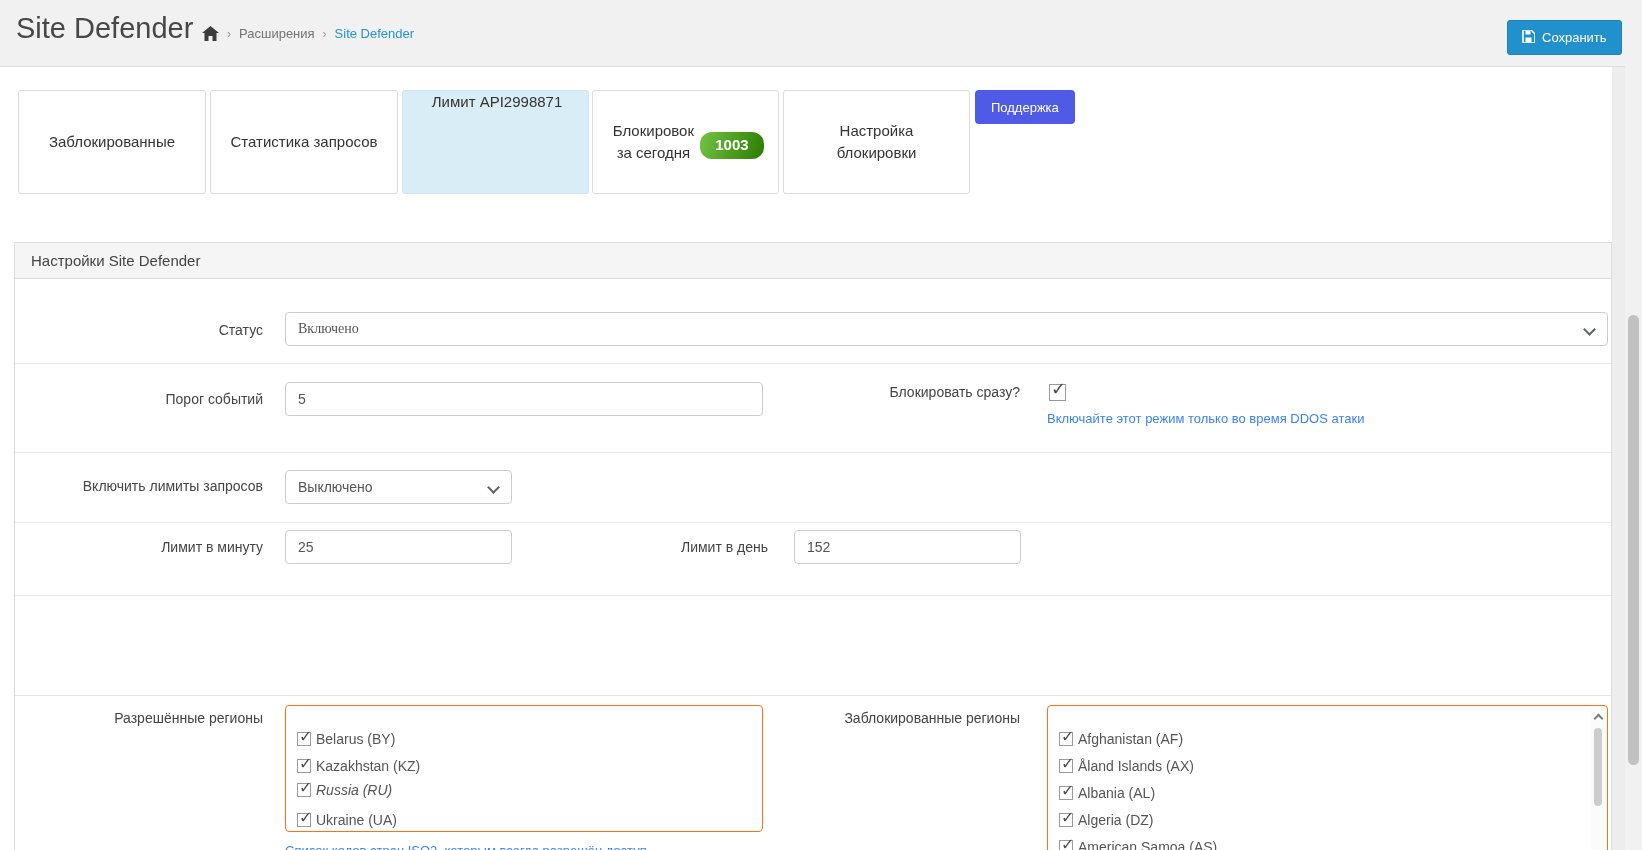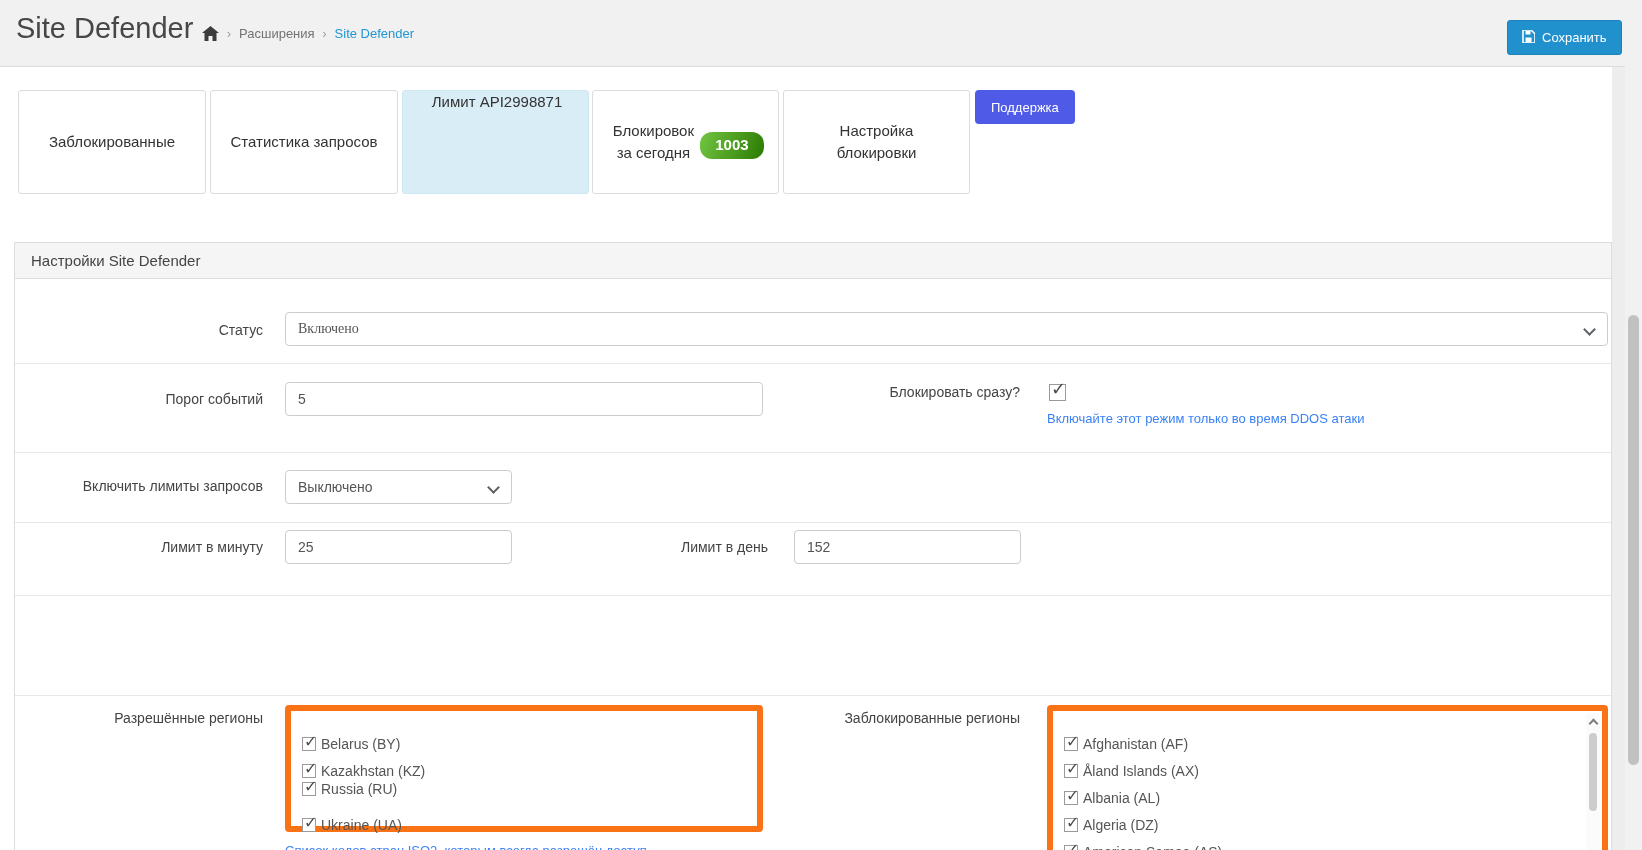--- a/index.html
+++ b/index.html
@@ -49,21 +49,21 @@
 
   .cb{position:relative;display:inline-block;width:14px;height:14px;border:1px solid #9a9a9a;
       background:#fff;box-sizing:border-box;cursor:pointer;}
   .cb.big{width:17px;height:17px;}
   .cb.checked::after{content:"\2713";position:absolute;left:1px;top:-6px;font-size:16px;color:#4a4a4a;
       font-family:"DejaVu Sans",sans-serif;}
   .cb.big.checked::after{font-size:18px;top:-7px;}
 
   .help{position:absolute;font-size:13px;color:#3b82f6;}
 
-  .scrollbox{position:absolute;border:6px solid #f97316;border-radius:4px;background:#fff;box-sizing:border-box;}
+  .scrollbox{position:absolute;border:1px solid #f97316;border-radius:4px;background:#fff;box-sizing:border-box;}
   .ritem{position:absolute;left:11px;display:flex;align-items:center;gap:5px;font-size:14px;color:#555;
          cursor:pointer;height:15px;}
   .ritem .cb{flex:0 0 auto;}
 
   
   .box-scroll{position:absolute;top:2px;right:2px;bottom:2px;width:14px;background:#fbfbfb;border-radius:3px;}
   .box-scroll .arrow-up{position:absolute;left:4px;top:7px;width:5px;height:5px;border-left:2px solid #7d7d7d;
          border-top:2px solid #7d7d7d;transform:rotate(45deg);}
   .box-scroll .thumb{position:absolute;left:3px;top:20px;width:8px;height:78px;background:#cdcdcd;border-radius:4px;}
 
@@ -156,21 +156,21 @@
   <div class="flabel" style="left:40px;width:223px;top:710px;">Разрешённые регионы</div>
   <div class="scrollbox" style="left:285px;top:705px;width:478px;height:127px;">
     <div class="ritem" style="top:25px;">
       <span class="cb checked"></span>
       <span>Belarus (BY)</span>
     </div>
     <div class="ritem" style="top:52px;">
       <span class="cb checked"></span>
       <span>Kazakhstan (KZ)</span>
     </div>
-    <div class="ritem" style="top:70px;">
+    <div class="ritem" style="top:76px;font-style:italic;">
       <span class="cb checked"></span>
       <span>Russia (RU)</span>
     </div>
     <div class="ritem" style="top:106px;">
       <span class="cb checked"></span>
       <span>Ukraine (UA)</span>
     </div>
   </div>
   <div class="help" style="left:285px;top:843px;">Список кодов стран ISO2, которым всегда разрешён доступ</div>
 

